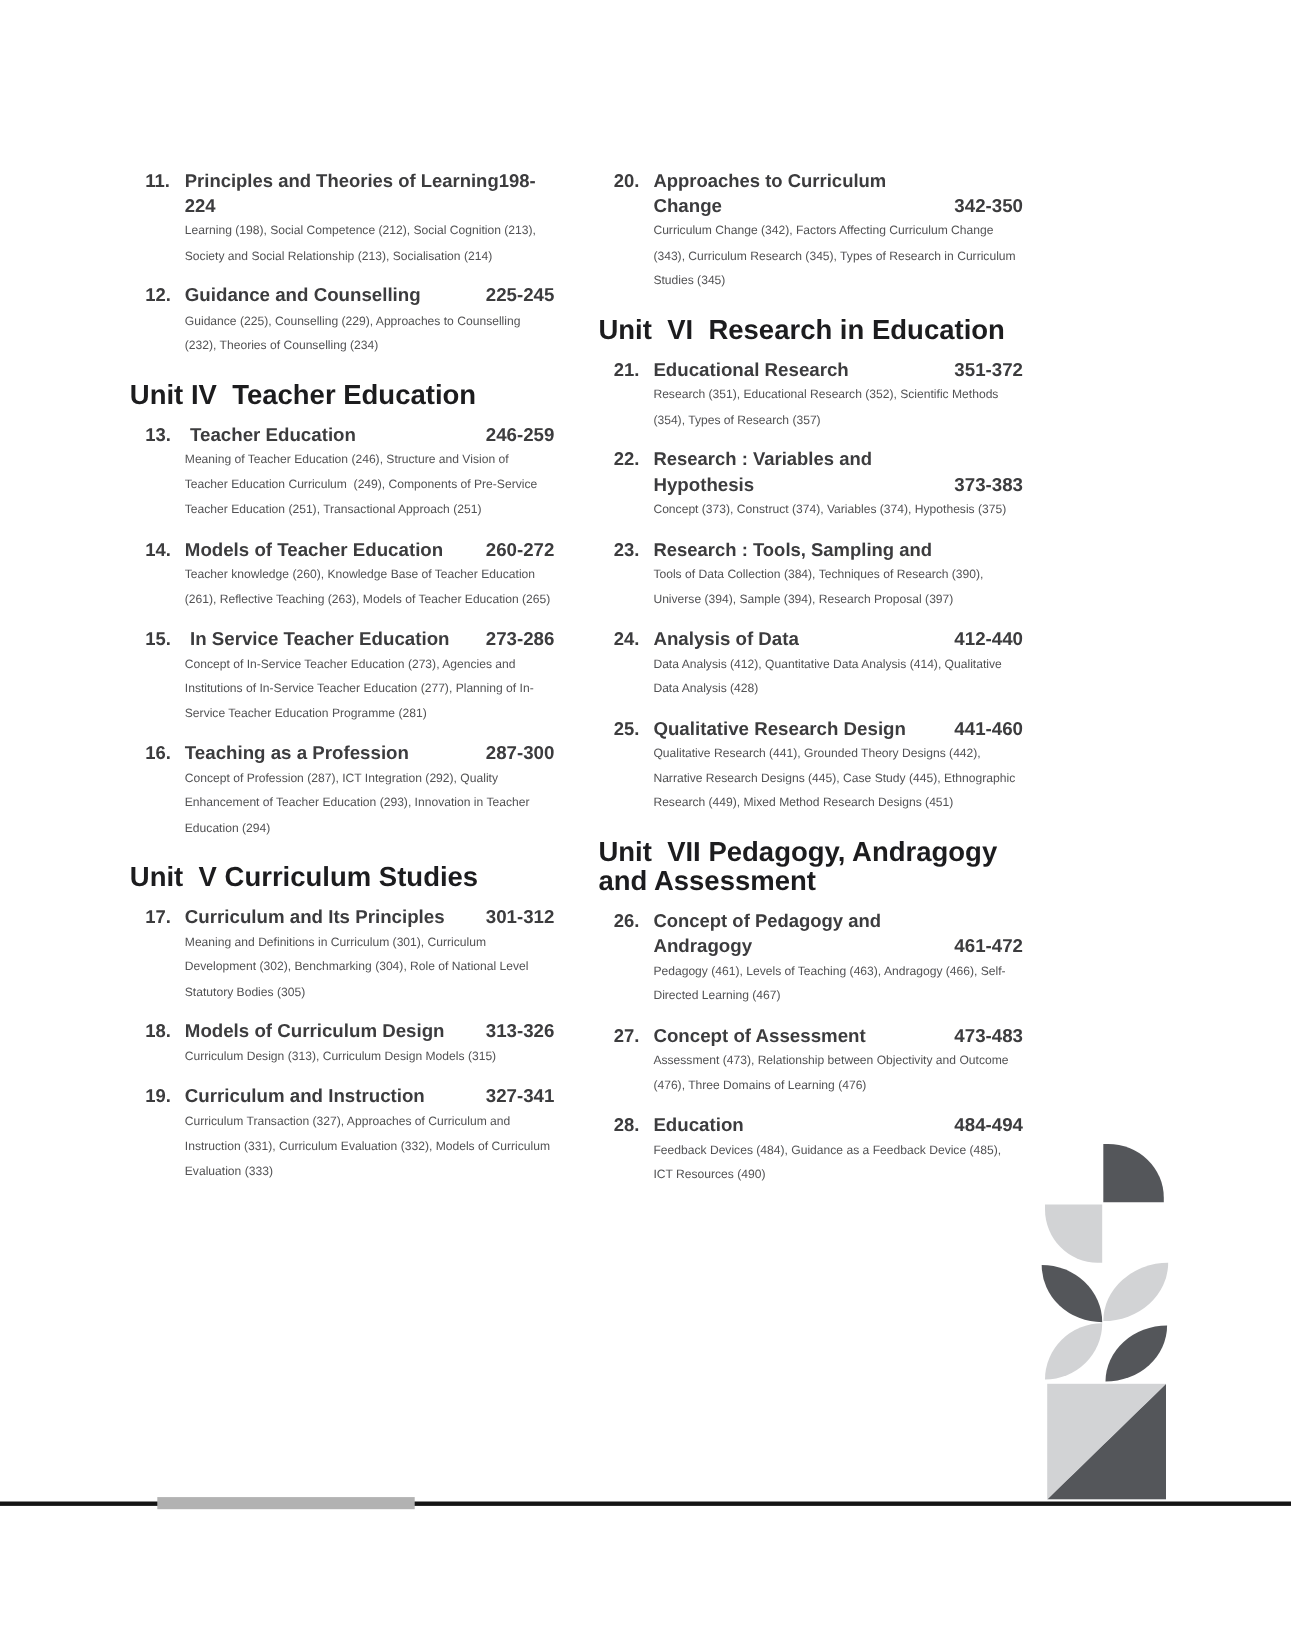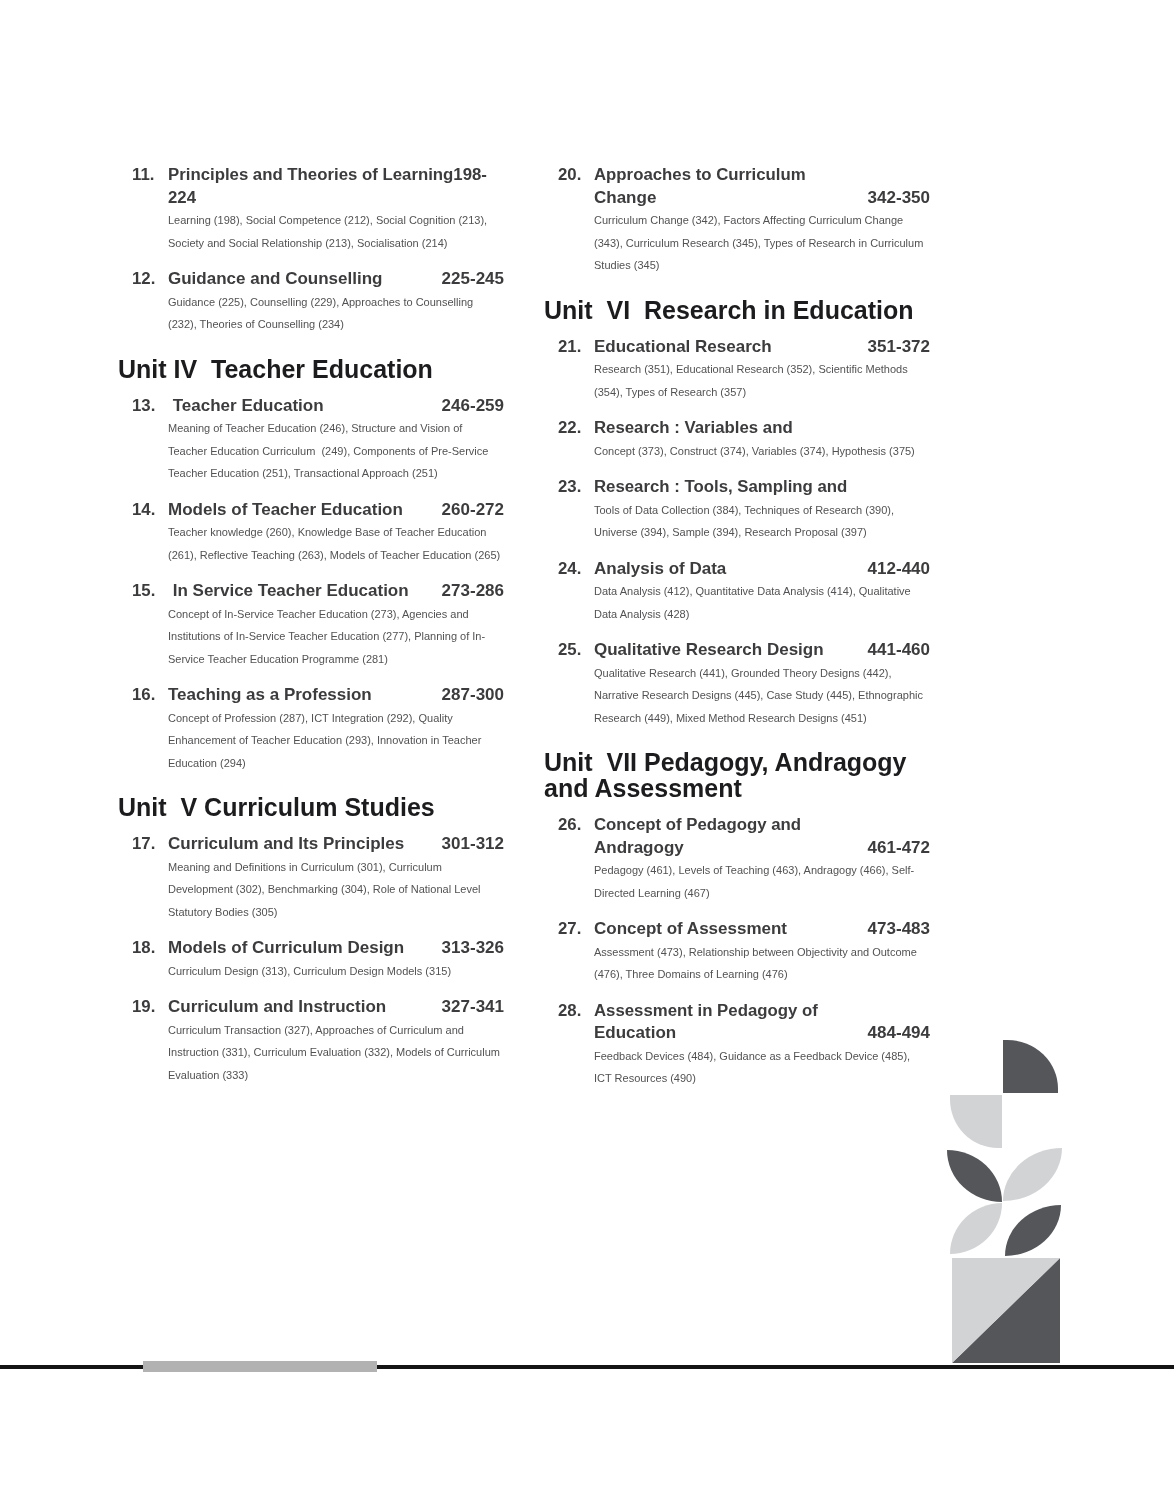--- a/index.html
+++ b/index.html
@@ -1,21 +1,21 @@
 <!DOCTYPE html>
 <html><head>
 <meta charset="utf-8">
 <style>
   html,body { margin:0; padding:0; }
   body {
     width:1174px; height:1500px; position:relative;
     background:#ffffff; overflow:hidden;
     font-family:"Liberation Sans", sans-serif;
   }
-  .toc-col { position:absolute; top:164px; width:372px; }
+  .toc-col { position:absolute; top:154px; width:372px; }
   .toc-col.left  { left:132px; }
   .toc-col.right { left:558px; }
 
   .unit-heading {
     font-weight:bold; font-size:25px; line-height:26px;
     color:#1c1c1e; margin:20px 0 13px -14px; white-space:pre-wrap;
   }
   .toc-item { display:flex; margin-bottom:14px; }
   .item-num {
     flex:0 0 36px; font-weight:bold; font-size:16.8px;
@@ -135,20 +135,21 @@
         <div class="item-num">21.</div>
         <div class="item-body">
           <div class="title-line"><span>Educational Research</span><span class="pages">351-372</span></div>
           <div class="item-desc">Research (351), Educational Research (352), Scientific Methods (354), Types of Research (357)</div>
         </div>
       </div>
       <div class="toc-item">
         <div class="item-num">22.</div>
         <div class="item-body">
           <div class="title-single">Research : Variables and</div>
+          <div class="title-line"><span>Hypothesis</span><span class="pages">373-383</span></div>
           <div class="item-desc">Concept (373), Construct (374), Variables (374), Hypothesis (375)</div>
         </div>
       </div>
       <div class="toc-item">
         <div class="item-num">23.</div>
         <div class="item-body">
           <div class="title-single">Research : Tools, Sampling and</div>
           <div class="item-desc">Tools of Data Collection (384), Techniques of Research (390), Universe (394), Sample (394), Research Proposal (397)</div>
         </div>
       </div>
@@ -178,21 +179,20 @@
       <div class="toc-item">
         <div class="item-num">27.</div>
         <div class="item-body">
           <div class="title-line"><span>Concept of Assessment</span><span class="pages">473-483</span></div>
           <div class="item-desc">Assessment (473), Relationship between Objectivity and Outcome  (476), Three Domains of Learning (476)</div>
         </div>
       </div>
       <div class="toc-item">
         <div class="item-num">28.</div>
         <div class="item-body">
-          <div class="title-single">Assessment in Pedagogy of</div>
           <div class="title-line"><span>Education</span><span class="pages">484-494</span></div>
           <div class="item-desc">Feedback Devices (484), Guidance as a Feedback Device (485), ICT Resources (490)</div>
         </div>
       </div>
     </div>
 
   <div class="decor">
     <div class="quarter-dark"></div>
     <div class="quarter-light"></div>
     <div class="leaf-dark-upper"></div>

